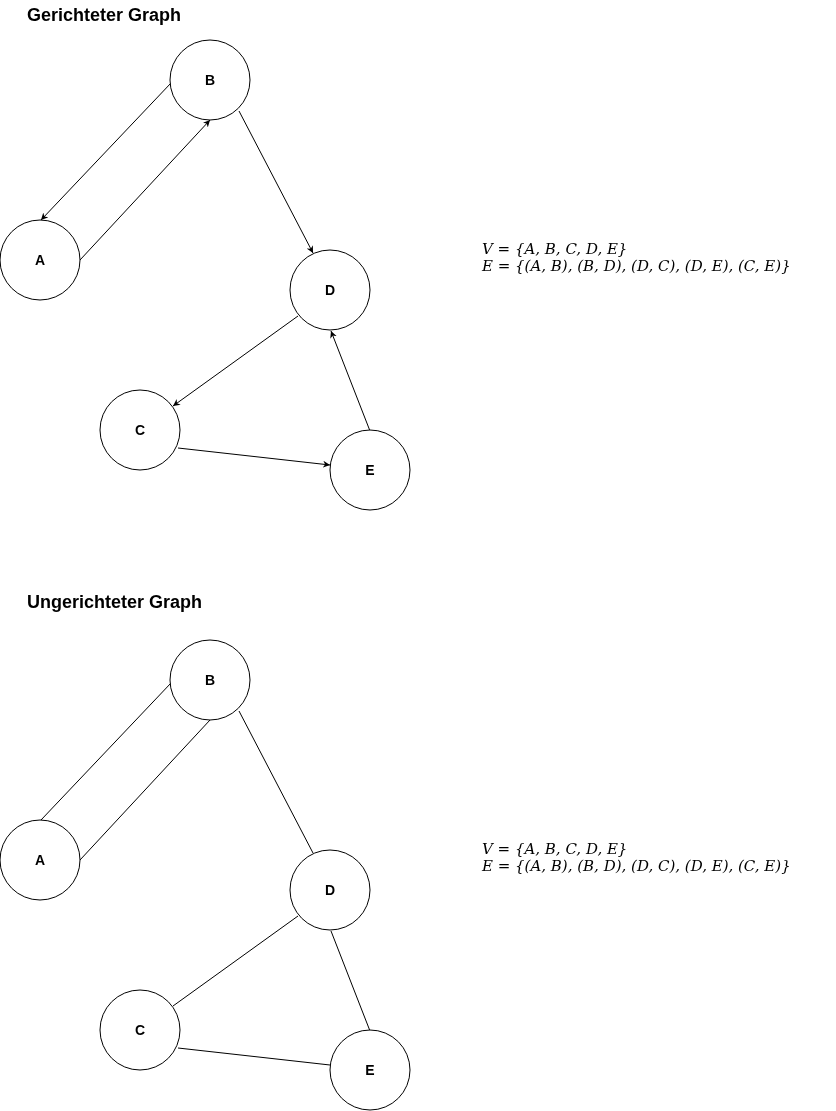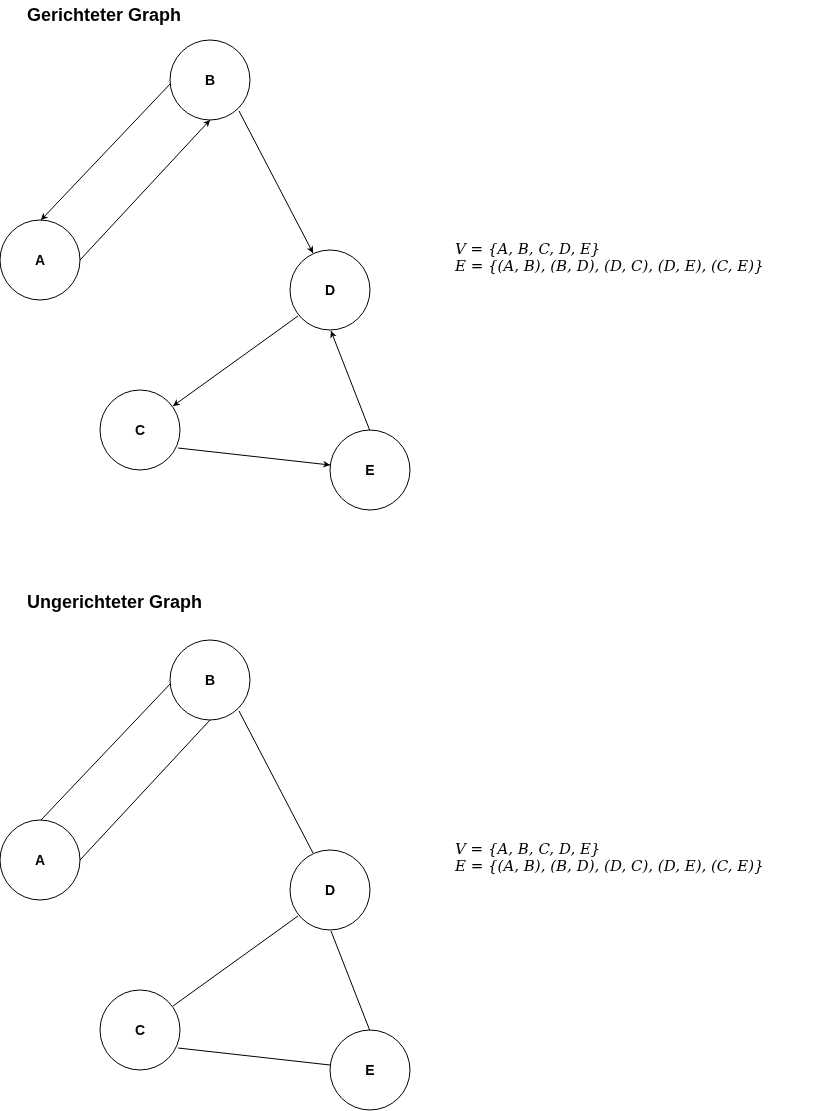--- a/index.html
+++ b/index.html
@@ -1,18 +1,18 @@
 <!DOCTYPE html>
 <html><head>
 <meta charset="utf-8">
 <style>
   html, body { margin:0; padding:0; background:#ffffff; }
   body { width:836px; height:1111px; position:relative; overflow:hidden; font-family:"Liberation Sans", sans-serif; }
   .title { position:absolute; left:3px; font-weight:bold; font-size:18px; color:#000;margin-left:24px; }
-  .formula { position:absolute; left:455px; font-family:"DejaVu Serif","Liberation Serif", serif; font-style:italic; font-size:15px; line-height:17px; color:#000; white-space:nowrap; }
+  .formula { position:absolute; left:482px; font-family:"DejaVu Serif","Liberation Serif", serif; font-style:italic; font-size:15px; line-height:17px; color:#000; white-space:nowrap; }
   svg { position:absolute; left:0; top:0; }
   .node-label { font-family:"Liberation Sans", sans-serif; font-weight:bold; font-size:14px; }
 </style>
 </head>
 <body>
 
 <div class="title" style="top:5px;">Gerichteter Graph</div>
 <div class="formula" style="top:241px;">
   <div>V = {A, B, C, D, E}</div>
   <div>E = {(A, B), (B, D), (D, C), (D, E), (C, E)}</div>

